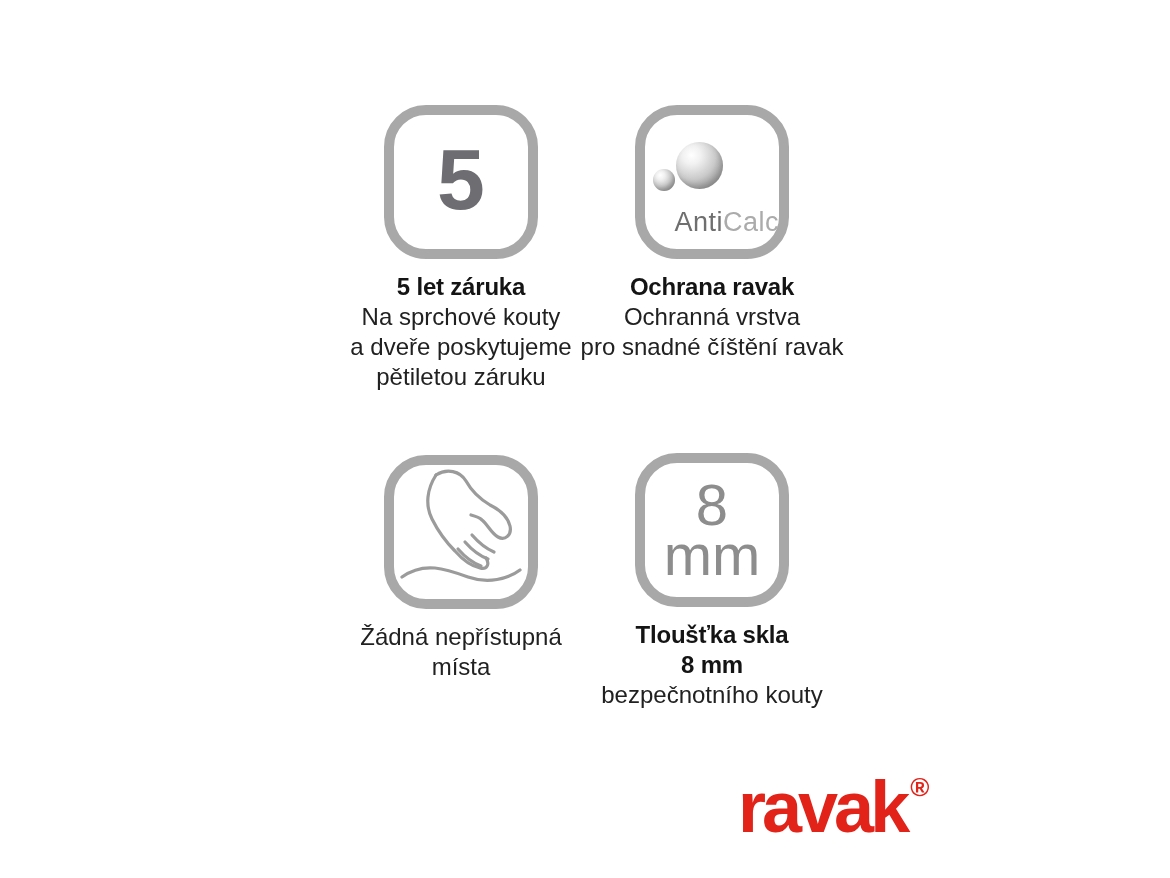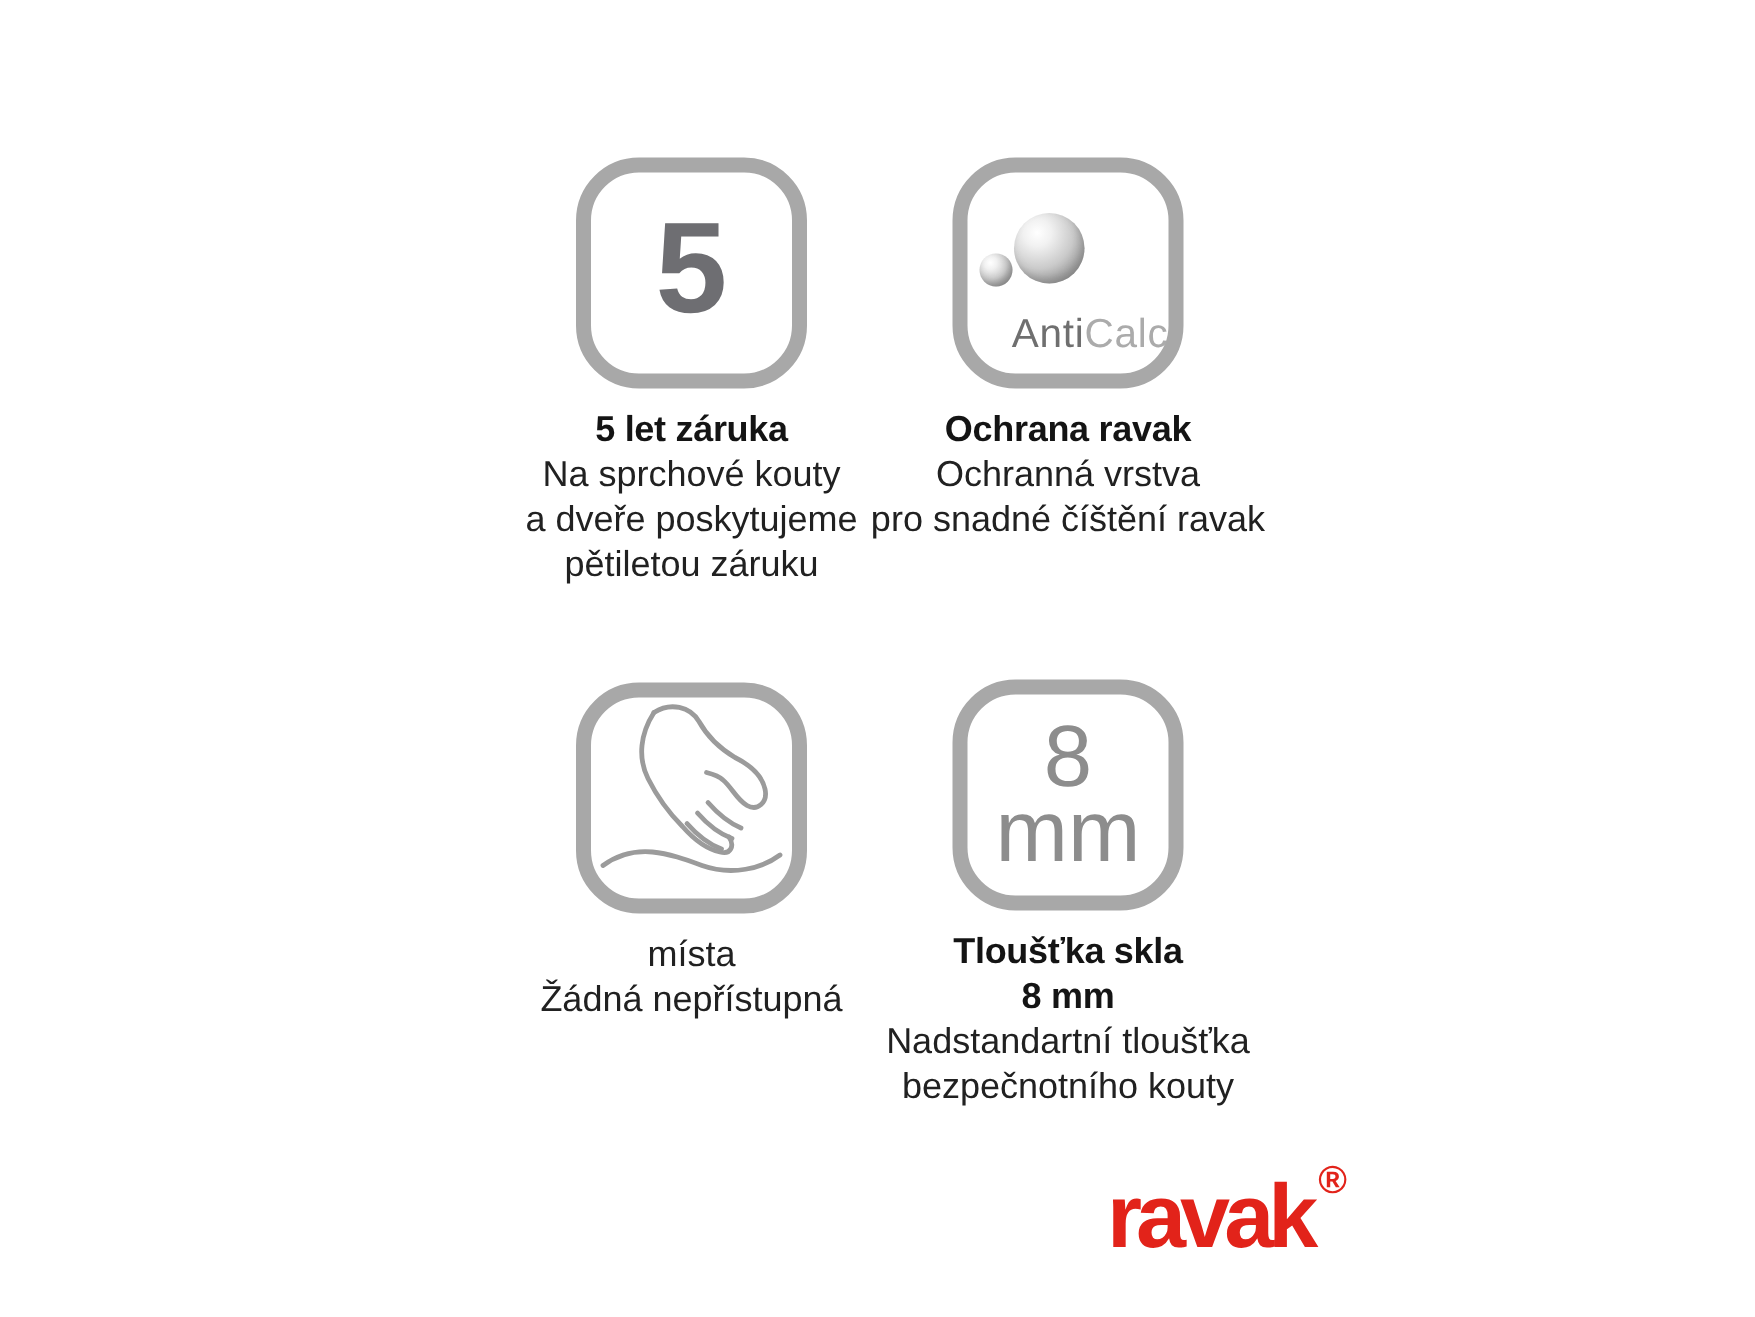--- a/index.html
+++ b/index.html
@@ -68,21 +68,21 @@
   }
   .line {
     font-size: 24px; line-height: 30px;
     color: var(--body-text, #212121);
   }
   .logo {
     position: absolute; left: 738px; top: 771px;
     color: var(--logo-red, #e2231a);
     font-weight: 700; white-space: nowrap;
   }
-  .logo-text { font-size: 60px; letter-spacing: -4px; line-height: 1; }
+  .logo-text { font-size: 72px; letter-spacing: -4px; line-height: 1; }
   .logo-reg  { font-size: 26px; vertical-align: 36px; letter-spacing: 0; margin-left: 4px; }
 </style>
 </head>
 <body>
 
 <div class="canvas">
 
   <div class="tile" style="left:311px; top:105px;">
     <div class="badge">
       <span class="digit-5">5</span>
@@ -110,30 +110,29 @@
         <g fill="none" stroke="#9b9b9b" stroke-width="3.2" stroke-linecap="round" stroke-linejoin="round">
           <path d="M8,112 C30,96 52,104 74,112 C94,119 114,114 126,105"></path>
           <path d="M42,10 C33,24 31,40 38,54 C44,66 52,77 61,86 C68,94 77,101 86,103 C93,105 96,99 92,93"></path>
           <path d="M42,10 C53,3 66,6 72,16 C77,25 86,34 96,40 C106,45 114,52 116,61 C118,70 111,76 104,72 C97,68 94,60 88,55 C85,52 81,51 77,50"></path>
           <path d="M64,84 C71,92 79,98 87,101"></path>
           <path d="M71,77 C78,85 86,91 94,94"></path>
           <path d="M78,70 C85,78 93,84 100,87"></path>
         </g>
       </svg>
     </div>
+    <div class="line">Žádná nepřístupná</div>
     <div class="line">místa</div>
-    <div class="line">Žádná nepřístupná</div>
   </div>
 
   <div class="tile" style="left:562px; top:453px;">
     <div class="badge badge-mm">
       <div class="mm-line">8</div>
       <div class="mm-line">mm</div>
     </div>
     <div class="title">Tloušťka skla</div>
     <div class="title">8 mm</div>
-    <div class="line">Nadstandartní tloušťka</div>
     <div class="line">bezpečnotního kouty</div>
   </div>
 
   <div class="logo"><span class="logo-text">ravak</span><span class="logo-reg">®</span></div>
 
 </div>
 
 </body></html>

